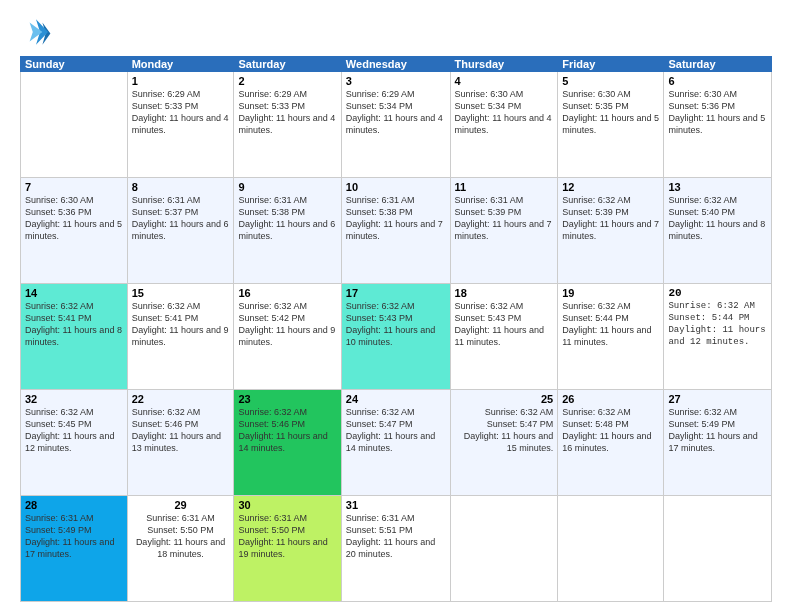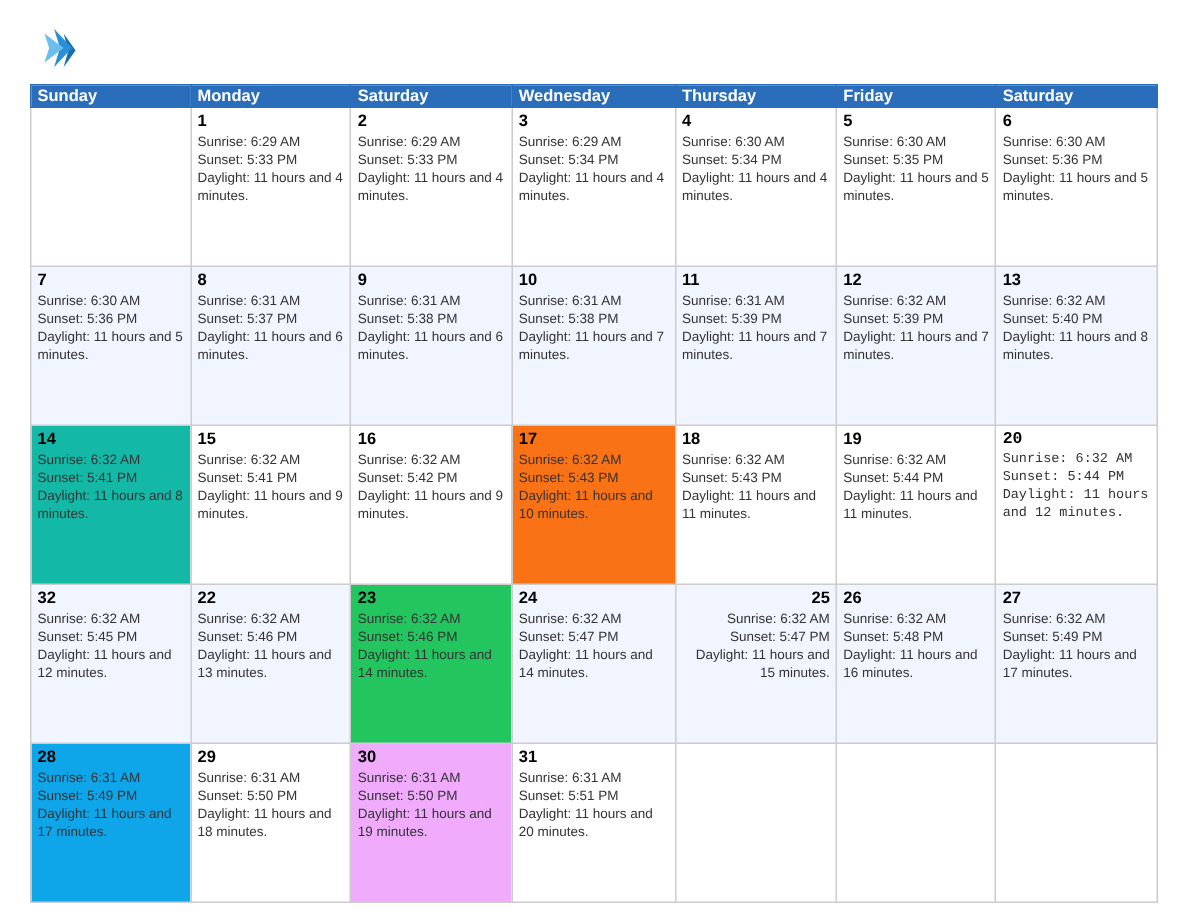--- a/index.html
+++ b/index.html
@@ -181,33 +181,33 @@
           <td style="background: rgb(240, 245, 255);">
             <span class="day-number">12</span>
             <div class="day-info">Sunrise: 6:32 AM<br>Sunset: 5:39 PM<br>Daylight: 11 hours and 7 minutes.</div>
           </td>
           <td style="background: rgb(240, 245, 255); margin-top: 24px;">
             <span class="day-number">13</span>
             <div class="day-info">Sunrise: 6:32 AM<br>Sunset: 5:40 PM<br>Daylight: 11 hours and 8 minutes.</div>
           </td>
         </tr>
         <tr>
-          <td style="background: #14b8a6;">
+          <td style="background: #5eead4;">
             <span class="day-number">14</span>
             <div class="day-info">Sunrise: 6:32 AM<br>Sunset: 5:41 PM<br>Daylight: 11 hours and 8 minutes.</div>
           </td>
           <td style="background: rgb(255, 255, 255);">
             <span class="day-number">15</span>
             <div class="day-info">Sunrise: 6:32 AM<br>Sunset: 5:41 PM<br>Daylight: 11 hours and 9 minutes.</div>
           </td>
           <td style="background: rgb(255, 255, 255); margin-top: 17px;">
             <span class="day-number">16</span>
             <div class="day-info">Sunrise: 6:32 AM<br>Sunset: 5:42 PM<br>Daylight: 11 hours and 9 minutes.</div>
           </td>
-          <td style="background: #f97316;">
+          <td style="background: #5eead4;">
             <span class="day-number">17</span>
             <div class="day-info">Sunrise: 6:32 AM<br>Sunset: 5:43 PM<br>Daylight: 11 hours and 10 minutes.</div>
           </td>
           <td style="background: rgb(255, 255, 255);">
             <span class="day-number">18</span>
             <div class="day-info">Sunrise: 6:32 AM<br>Sunset: 5:43 PM<br>Daylight: 11 hours and 11 minutes.</div>
           </td>
           <td style="background: rgb(255, 255, 255);">
             <span class="day-number">19</span>
             <div class="day-info">Sunrise: 6:32 AM<br>Sunset: 5:44 PM<br>Daylight: 11 hours and 11 minutes.</div>
@@ -245,25 +245,25 @@
           <td style="background: rgb(240, 245, 255);">
             <span class="day-number">27</span>
             <div class="day-info">Sunrise: 6:32 AM<br>Sunset: 5:49 PM<br>Daylight: 11 hours and 17 minutes.</div>
           </td>
         </tr>
         <tr>
           <td style="background: #0ea5e9;">
             <span class="day-number">28</span>
             <div class="day-info">Sunrise: 6:31 AM<br>Sunset: 5:49 PM<br>Daylight: 11 hours and 17 minutes.</div>
           </td>
-          <td style="background: rgb(255, 255, 255);">
+          <td style="background: rgb(255, 255, 255); text-align: center;">
             <span class="day-number">29</span>
             <div class="day-info">Sunrise: 6:31 AM<br>Sunset: 5:50 PM<br>Daylight: 11 hours and 18 minutes.</div>
           </td>
-          <td style="background: #f0abfc;">
+          <td style="background: #bef264;">
             <span class="day-number">30</span>
             <div class="day-info">Sunrise: 6:31 AM<br>Sunset: 5:50 PM<br>Daylight: 11 hours and 19 minutes.</div>
           </td>
           <td style="background: rgb(255, 255, 255);">
             <span class="day-number">31</span>
             <div class="day-info">Sunrise: 6:31 AM<br>Sunset: 5:51 PM<br>Daylight: 11 hours and 20 minutes.</div>
           </td>
           <td class="empty-cell"></td>
           <td class="empty-cell"></td>
           <td class="empty-cell"></td>

